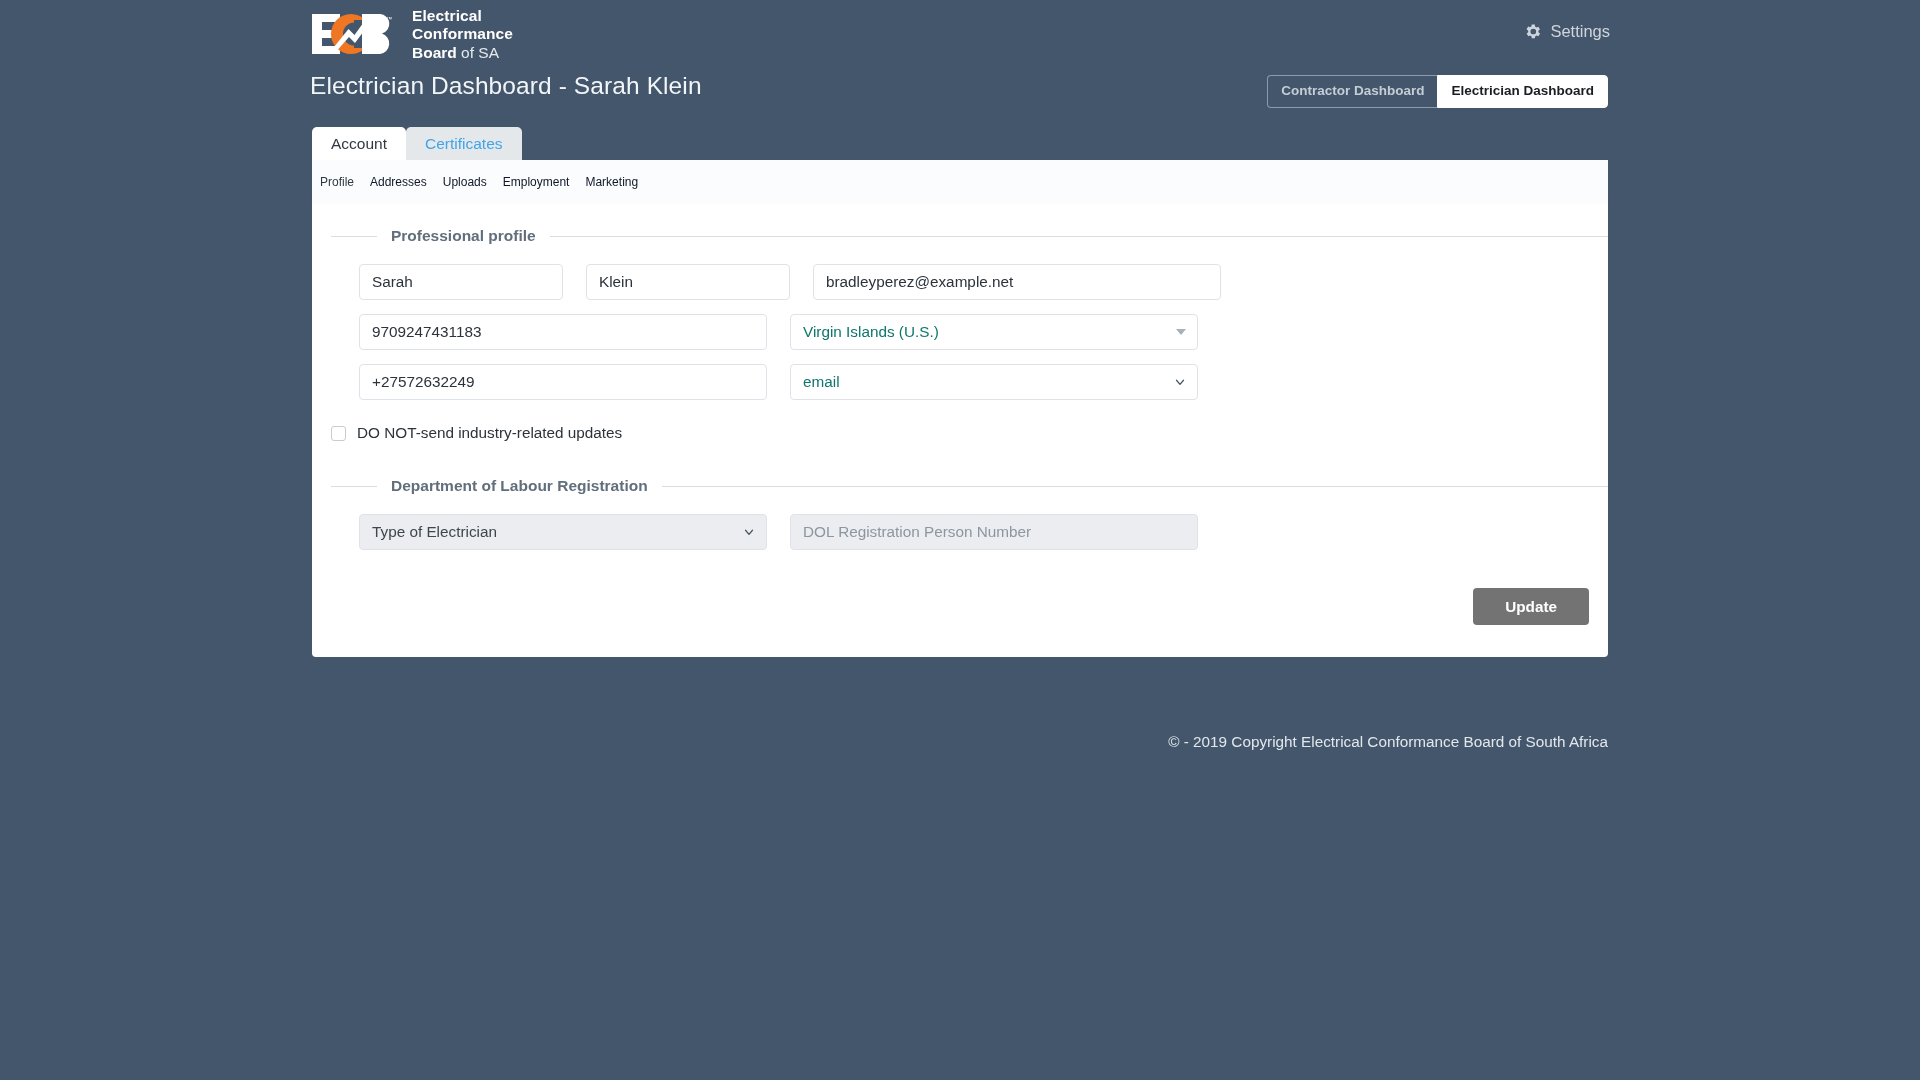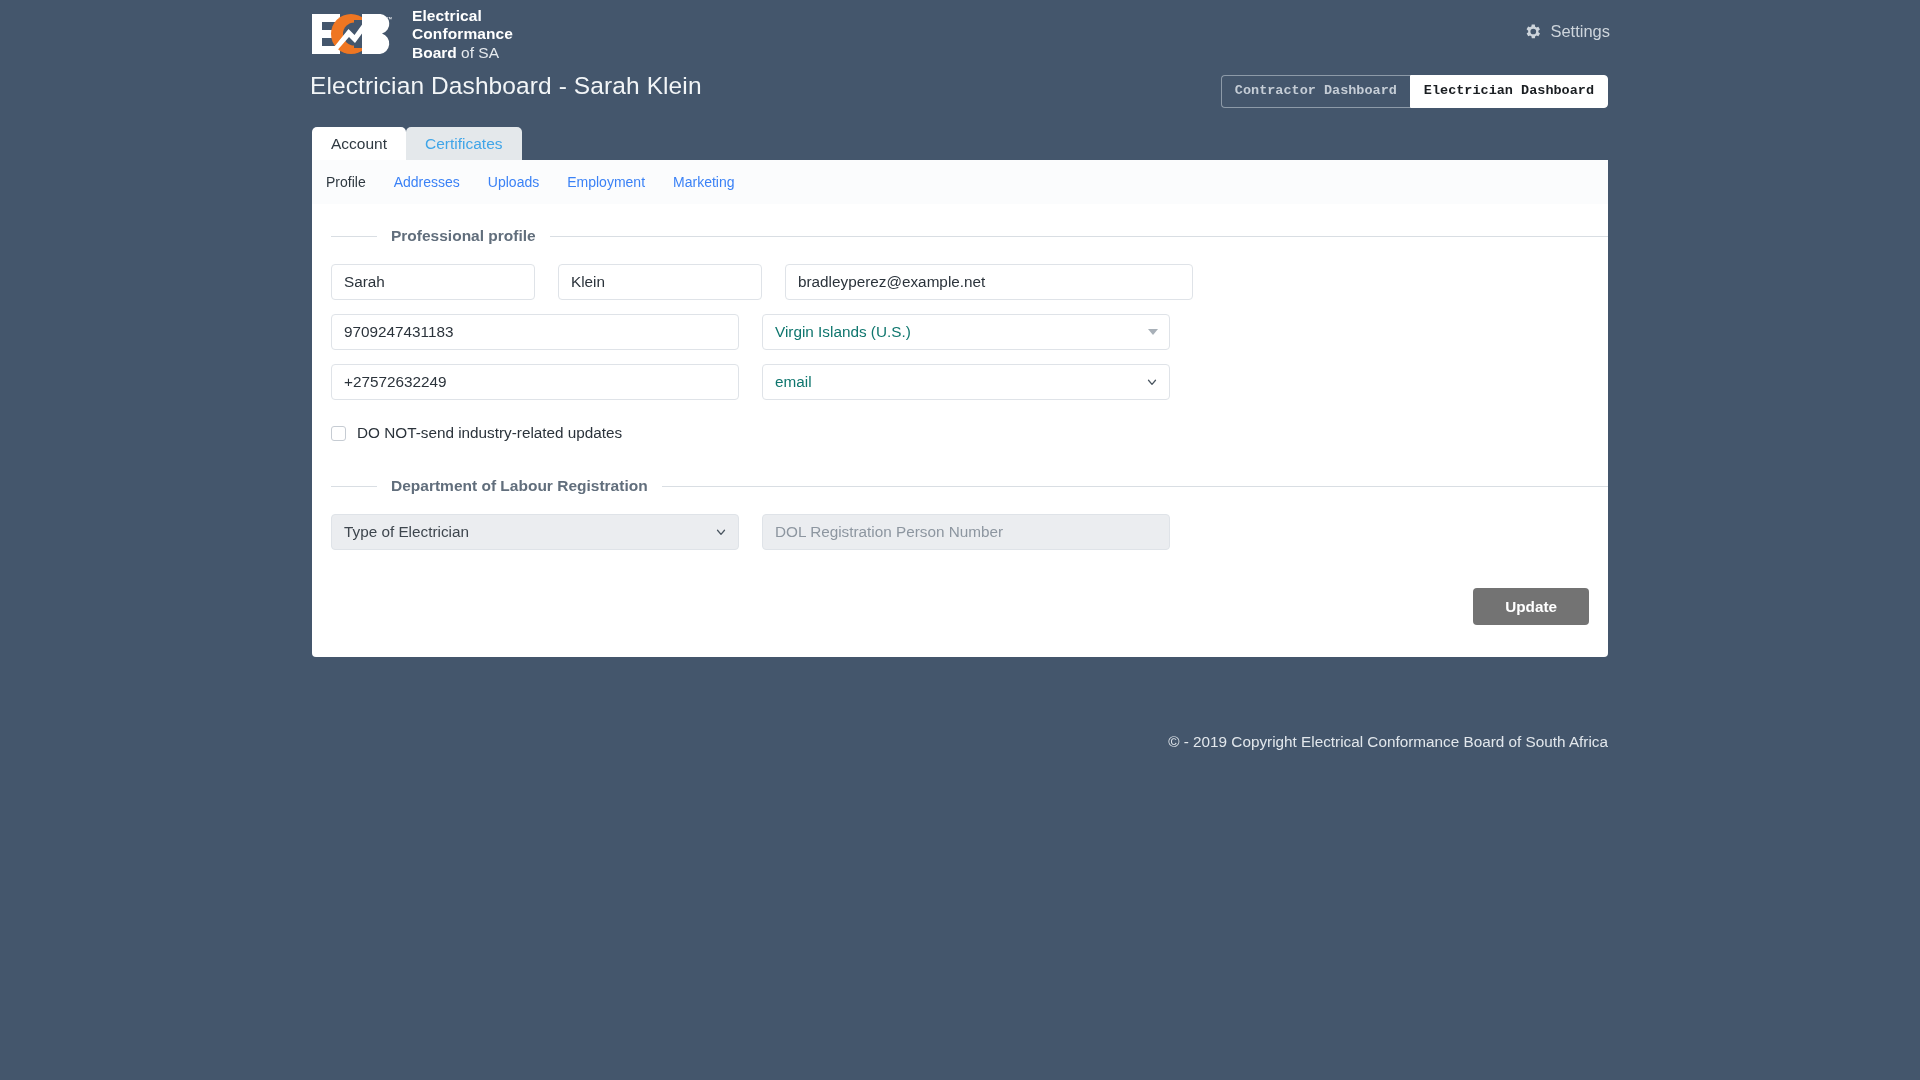--- a/index.html
+++ b/index.html
@@ -29,53 +29,53 @@
 
   
   .title-row { position: absolute; left: 0; top: 72px; width: 1920px; height: 48px; }
   .page-title {
     position: absolute; left: 310px; top: 0px;
     color: #f2f5f7; font-size: 24.5px; font-weight: 300; letter-spacing: .1px; white-space: nowrap;
   }
   .dash-toggle { position: absolute; right: 312px; top: 3px; display: flex; }
   .dash-btn {
     font-size: 13.5px; font-weight: bold; padding: 8px 13px 9px;
-    border: 1px solid #8d9aa8; cursor: pointer; white-space: nowrap; line-height: 1; font-family: Liberation Mono, monospace;
+    border: 1px solid #8d9aa8; cursor: pointer; white-space: nowrap; line-height: 1;
   }
   .dash-btn.inactive { background: transparent; color: #c5cdd6; border-radius: 4px 0 0 4px; border-right: none; }
   .dash-btn.active { background: #ffffff; color: #1a1e22; border-color: #ffffff; border-radius: 0 4px 4px 0; }
 
   
   .tabs-outer { position: absolute; left: 312px; top: 124px; width: 1296px; }
   .tabs-strip { display: flex; align-items: flex-end; height: 36px; }
   .tab {
     font-size: 15.5px; padding: 9px 19px 9px; line-height: 1;
     border-radius: 5px 5px 0 0; cursor: pointer; white-space: nowrap;
   }
   .tab.active { background: #ffffff; color: #2f3941; }
   .tab.inactive { background: #e4e8eb; color: #3fa5e8; }
 
   .card { background: #ffffff; width: 1296px; border-radius: 0 4px 4px 4px; padding-bottom: 10px; }
 
   .subtabs { display: flex; align-items: center; background: #fbfcfd; padding: 0 0 0 0; height: 44px; }
-  .subtab { font-size: 14px; padding: 0 14px; line-height: 44px; cursor: pointer; white-space: nowrap; }
+  .subtab { font-size: 12px; padding: 0 8px; line-height: 44px; cursor: pointer; white-space: nowrap; }
   .subtab.active { color: #2f3941; background: #fbfcfd; }
-  .subtab.inactive { color: #3b82f6; }
+  .subtab.inactive { color: #0f172a; }
 
   .card-body { padding: 18px 0 0 0; }
 
   
   .fieldset { position: relative; margin: 0 0 0 0; }
   .legend-row { display: flex; align-items: center; height: 28px; padding-left: 19px; }
   .legend-lead { width: 46px; height: 1px; background: #d9dee3; }
   .legend-txt { font-size: 15.5px; font-weight: bold; color: #616e7c; padding: 0 14px; white-space: nowrap; }
   .legend-rest { flex: 1; height: 1px; background: #d9dee3; }
 
   .form-grid { padding: 14px 19px 0 19px; }
-  .frow { display: flex; gap: 23px; margin-bottom: 14px; }
+  .frow { display: flex; gap: 23px; margin-bottom: 14px; margin-left: 28px; }
 
   .field { position: relative; }
   .w-sm { width: 204px; }
   .w-md { width: 408px; }
   .w-lg { width: 408px; }
 
   .inp {
     width: 100%; height: 36px; border: 1px solid #dfe3e8; border-radius: 4px;
     background: #ffffff; color: #2b333b; font-size: 15.3px;
     padding: 0 12px; font-family: "Liberation Sans", sans-serif; outline: none; line-height: 34px;

